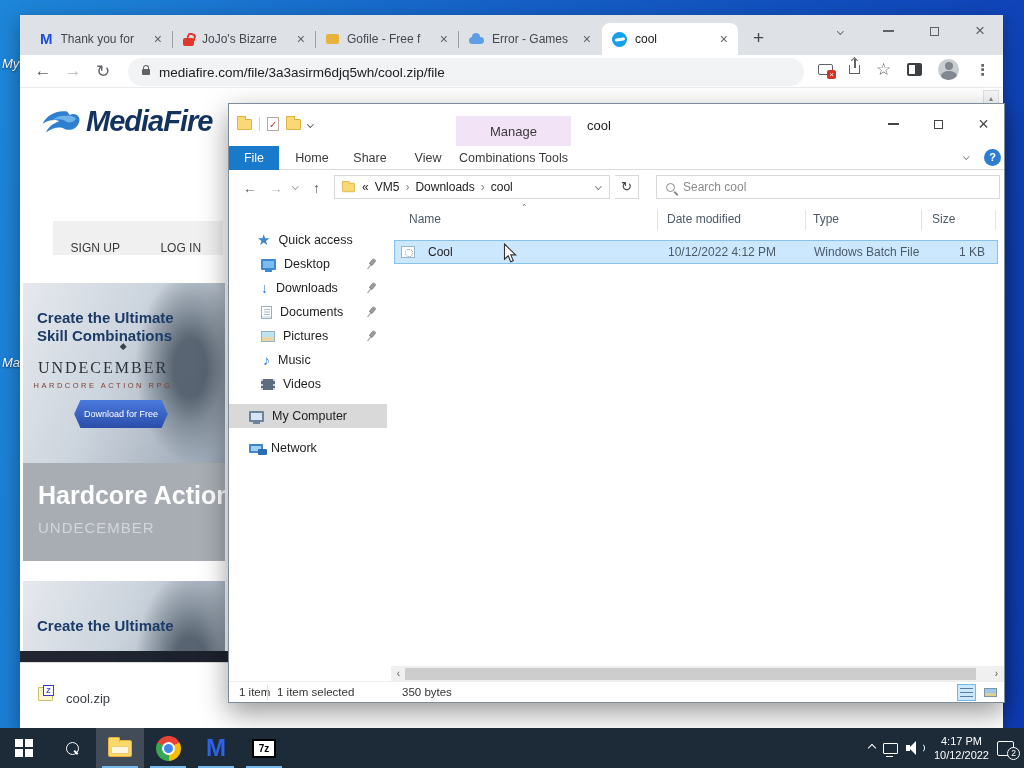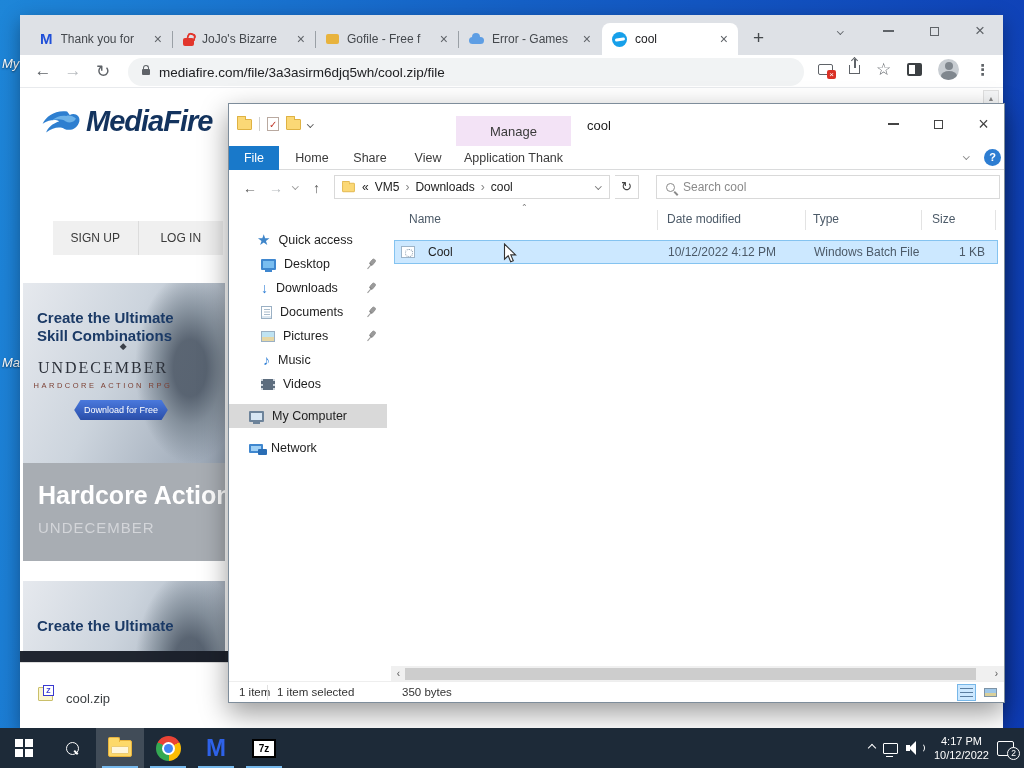--- a/index.html
+++ b/index.html
@@ -65,30 +65,30 @@
   .ic-panel::after{content:"";position:absolute;right:0;top:0;width:5px;height:9px;background:#3c4043;}
   .ic-avatar{display:inline-block;width:21px;height:21px;border-radius:50%;background:#c8cdd2;position:relative;overflow:hidden;}
   .ic-avatar::before{content:"";position:absolute;left:6.5px;top:3px;width:8px;height:8px;border-radius:50%;background:#80878e;}
   .ic-avatar::after{content:"";position:absolute;left:2.5px;top:12px;width:16px;height:10px;border-radius:50%;background:#80878e;}
   .ic-dots{color:#5f6368;font-size:15px;font-weight:bold;letter-spacing:0;}
 
   
   #content{left:0;top:73px;width:983px;height:574px;background:#fff;overflow:hidden;}
   #mf-logo{left:20px;top:17px;display:flex;align-items:center;gap:4px;}
   #mf-logo .wordmark{font-size:29px;font-weight:bold;font-style:italic;color:#13335e;letter-spacing:-1px;}
-  #mf-auth{left:33px;top:133px;width:170px;height:34px;background:#f0f0f0;display:flex;}
+  #mf-auth{left:33px;top:133px;width:170px;height:34px;background:#f0f0f0;display:flex;align-items:flex-end;}
   #mf-auth div{flex:1;display:flex;align-items:center;justify-content:center;font-size:12px;color:#3a3a3a;}
   #mf-auth .sep{flex:0 0 1px;background:#dcdcdc;}
   .ad-img{background:linear-gradient(115deg,#e6e9ee 0%,#ccd4dd 45%,#97a3b2 100%);position:relative;overflow:hidden;}
   .ad-figure{position:absolute;right:-20px;top:-10px;width:110px;height:190px;background:radial-gradient(closest-side,#4a5563 30%,#7c8894 60%,transparent 100%);opacity:.85;}
   .ad-h{position:absolute;left:14px;top:26px;font-size:15px;line-height:18px;font-weight:bold;color:#1b3a66;z-index:2;}
   .ad-orn{position:absolute;left:50%;top:58px;transform:translateX(-60%);color:#3a3f48;font-size:9px;z-index:2;}
   .ad-brand{position:absolute;left:0;top:76px;width:160px;text-align:center;font-family:"Liberation Serif","DejaVu Serif",serif;font-size:16px;color:#2c313a;letter-spacing:2px;z-index:2;}
   .ad-tag{position:absolute;left:0;top:98px;width:160px;text-align:center;font-size:7.5px;color:#7c4034;letter-spacing:2.5px;z-index:2;}
-  .ad-cta{position:absolute;left:46px;top:117px;width:104px;height:20px;background:linear-gradient(180deg,#4a79dd,#2a4ea9);clip-path:polygon(5% 50%,11% 0,89% 0,95% 50%,89% 100%,11% 100%);color:#fff;font-size:9px;display:flex;align-items:center;justify-content:center;z-index:2;}
+  .ad-cta{position:absolute;left:46px;top:117px;width:104px;height:28px;background:linear-gradient(180deg,#4a79dd,#2a4ea9);clip-path:polygon(5% 50%,11% 0,89% 0,95% 50%,89% 100%,11% 100%);color:#fff;font-size:9px;display:flex;align-items:center;justify-content:center;z-index:2;}
   .ad-cap{background:#a8adb3;position:relative;overflow:hidden;}
   .ad-cap .big{position:absolute;left:15px;top:18px;font-size:25px;font-weight:bold;color:#fff;white-space:nowrap;}
   .ad-cap .sub{position:absolute;left:15px;top:56px;font-size:15px;color:#d3d5d9;letter-spacing:1px;}
   #cookie{left:0;top:563px;width:208px;height:56px;background:rgba(26,31,41,.97);z-index:3;overflow:hidden;}
   #cookie div{position:absolute;left:20px;font-size:12.5px;font-weight:bold;color:#eef1f5;white-space:nowrap;}
   #pg-scrollup{left:963px;top:2px;width:16px;height:15px;background:#f5f6f7;color:#888;font-size:7px;text-align:center;line-height:15px;border:1px solid #e0e0e0;}
 
   
   #dlbar{left:0;top:647px;width:983px;height:66px;background:#fff;border-top:1px solid #dcdcdc;}
   .zipico{position:absolute;left:18px;top:24px;width:15px;height:14px;background:#fbf6cf;border:1px solid #cabf6a;border-radius:1px;}
@@ -321,21 +321,21 @@
     <div class="ex-wc" style="left:687px;">
         <span class="wc-max" style="border-color:#444;"></span>
       </div>
     <div class="ex-wc" style="left:732px;font-size:18px;">×</div>
 
     <div id="ex-ribbonrow" class="abs">
       <div class="rtab file">File</div>
       <div class="rtab" style="left:58px;width:50px;">Home</div>
       <div class="rtab" style="left:116px;width:50px;">Share</div>
       <div class="rtab" style="left:174px;width:50px;">View</div>
-      <div class="rtab" style="left:227px;width:115px;">Application Thank</div>
+      <div class="rtab" style="left:227px;width:115px;">Combinations Tools</div>
       <span class="cv sm down" style="position:absolute;left:735px;top:8px;color:#888;"></span>
       <span id="ex-help">?</span>
     </div>
 
     <div id="ex-addr" class="abs">
       <span class="addr-ic" style="left:14px;">←</span>
       <span class="addr-ic" style="left:40px;color:#b8bcc0;">→</span>
       <span class="cv sm down" style="position:absolute;left:64px;top:14px;color:#999;"></span>
       <span class="addr-ic" style="left:84px;">↑</span>
       <div id="crumbbox">

